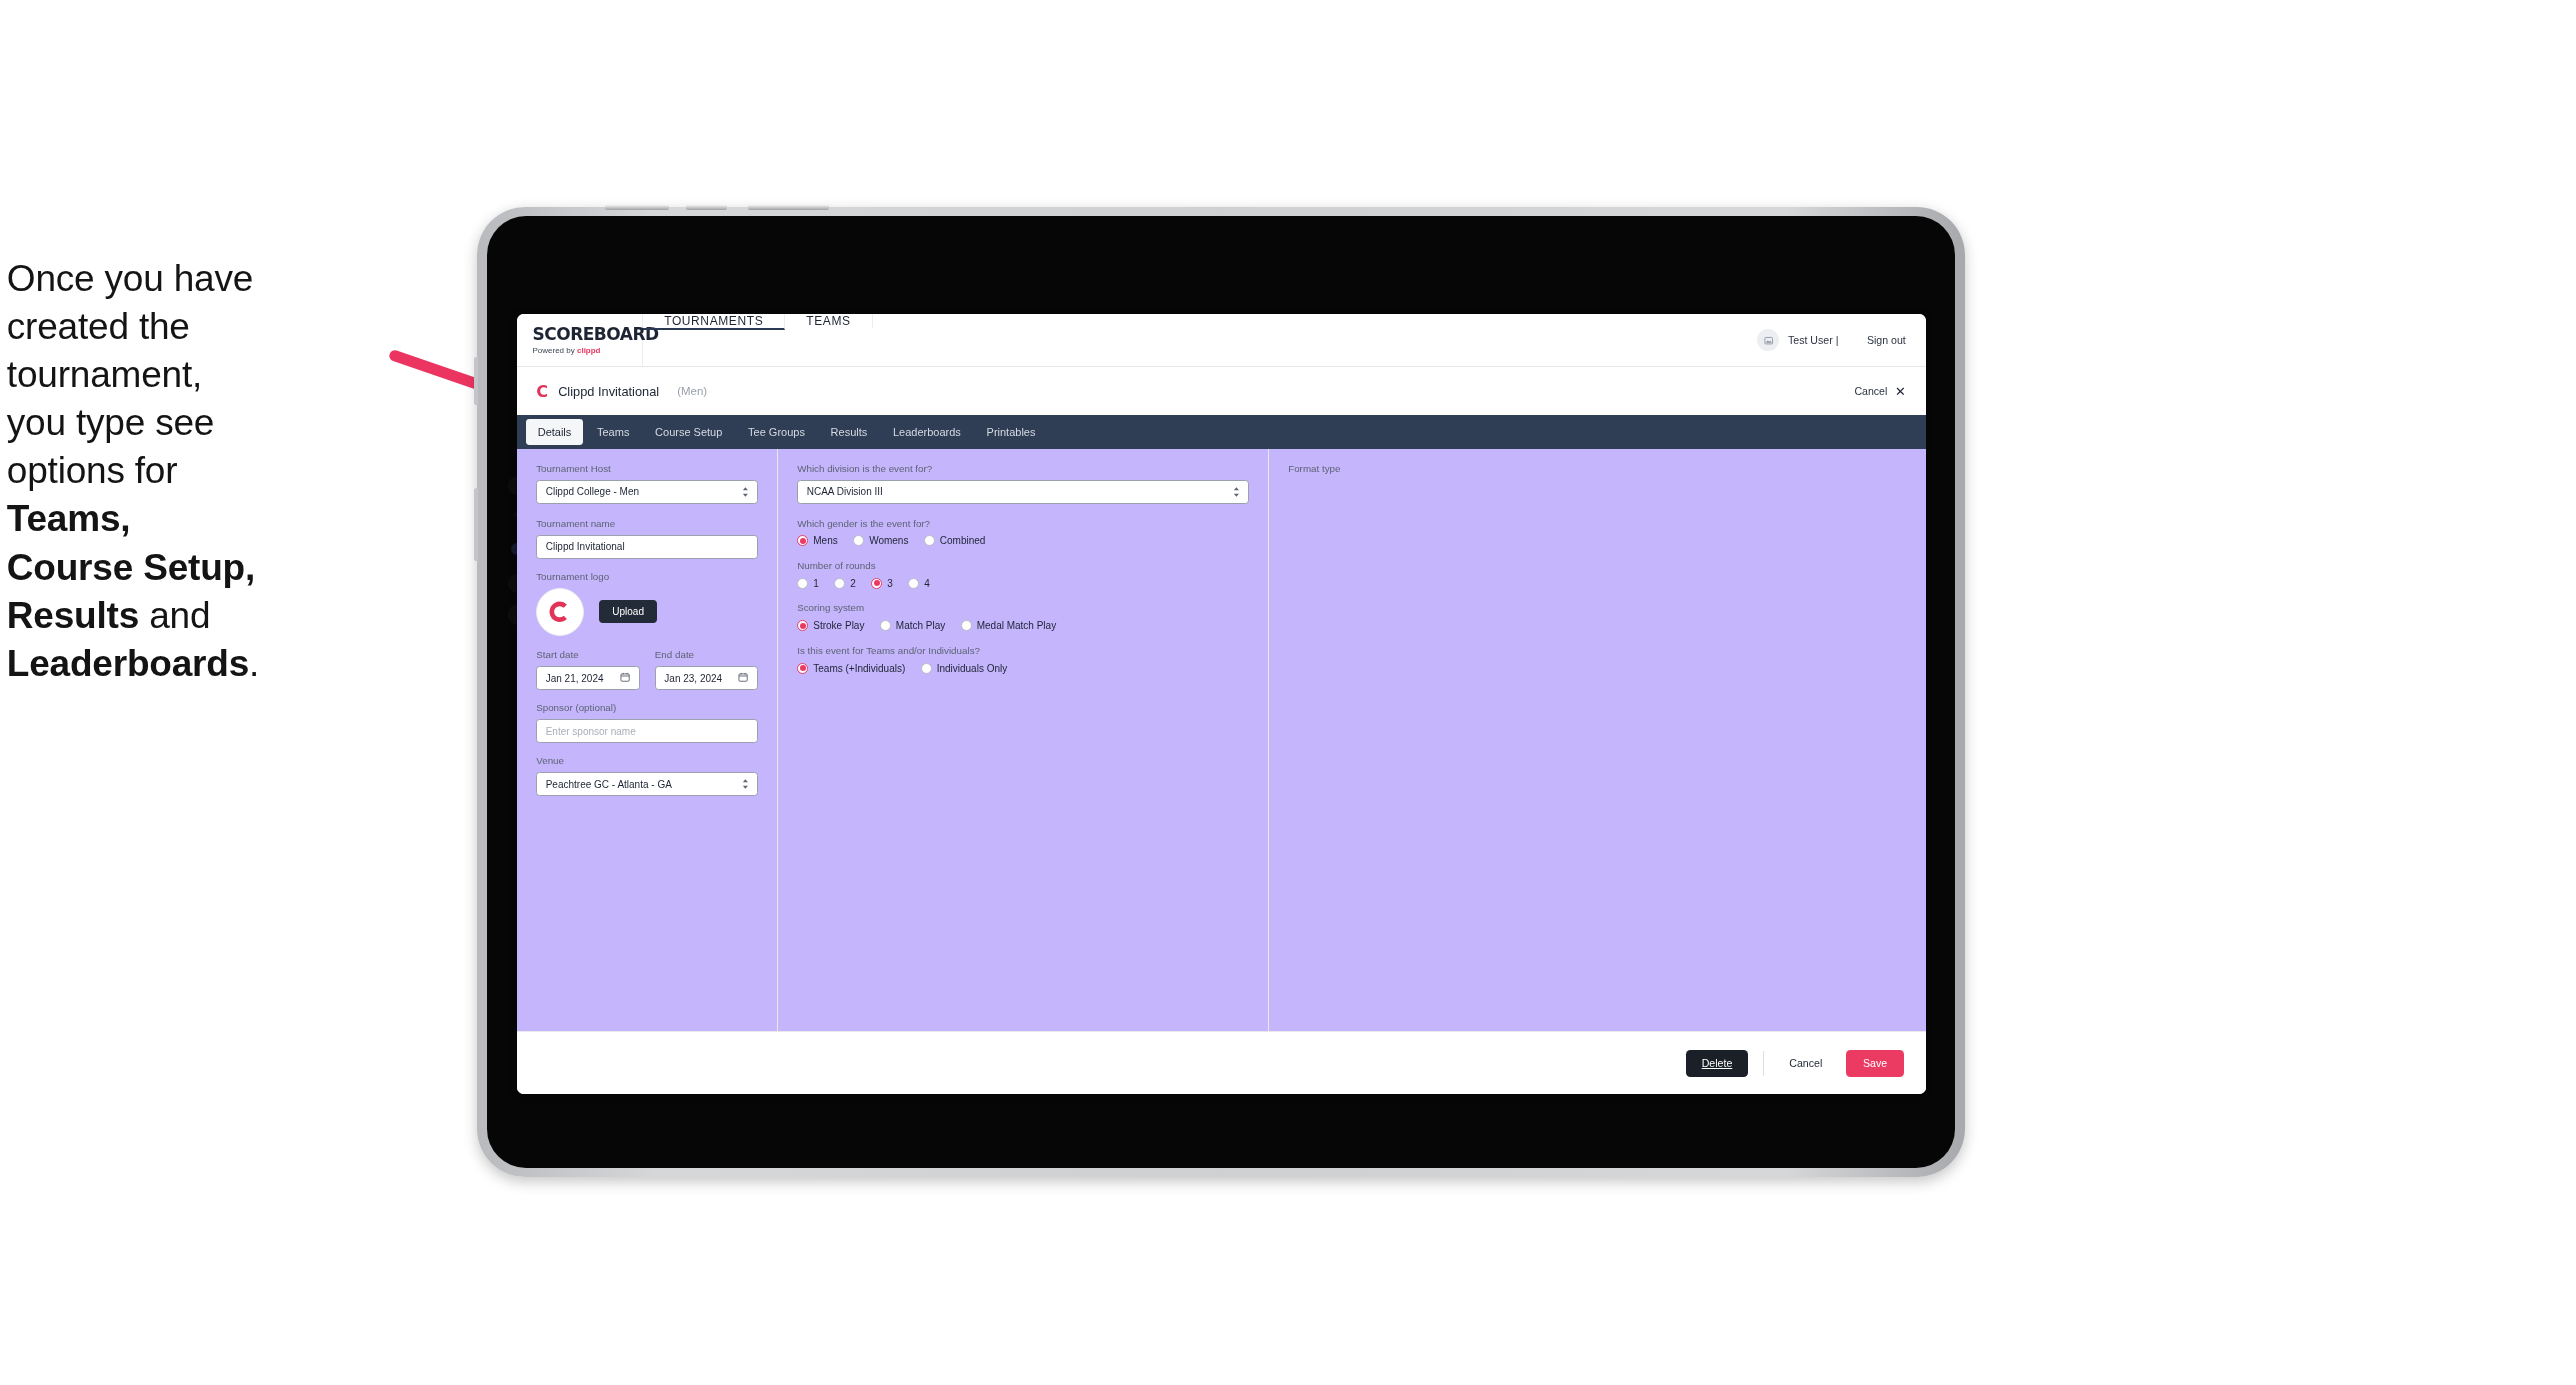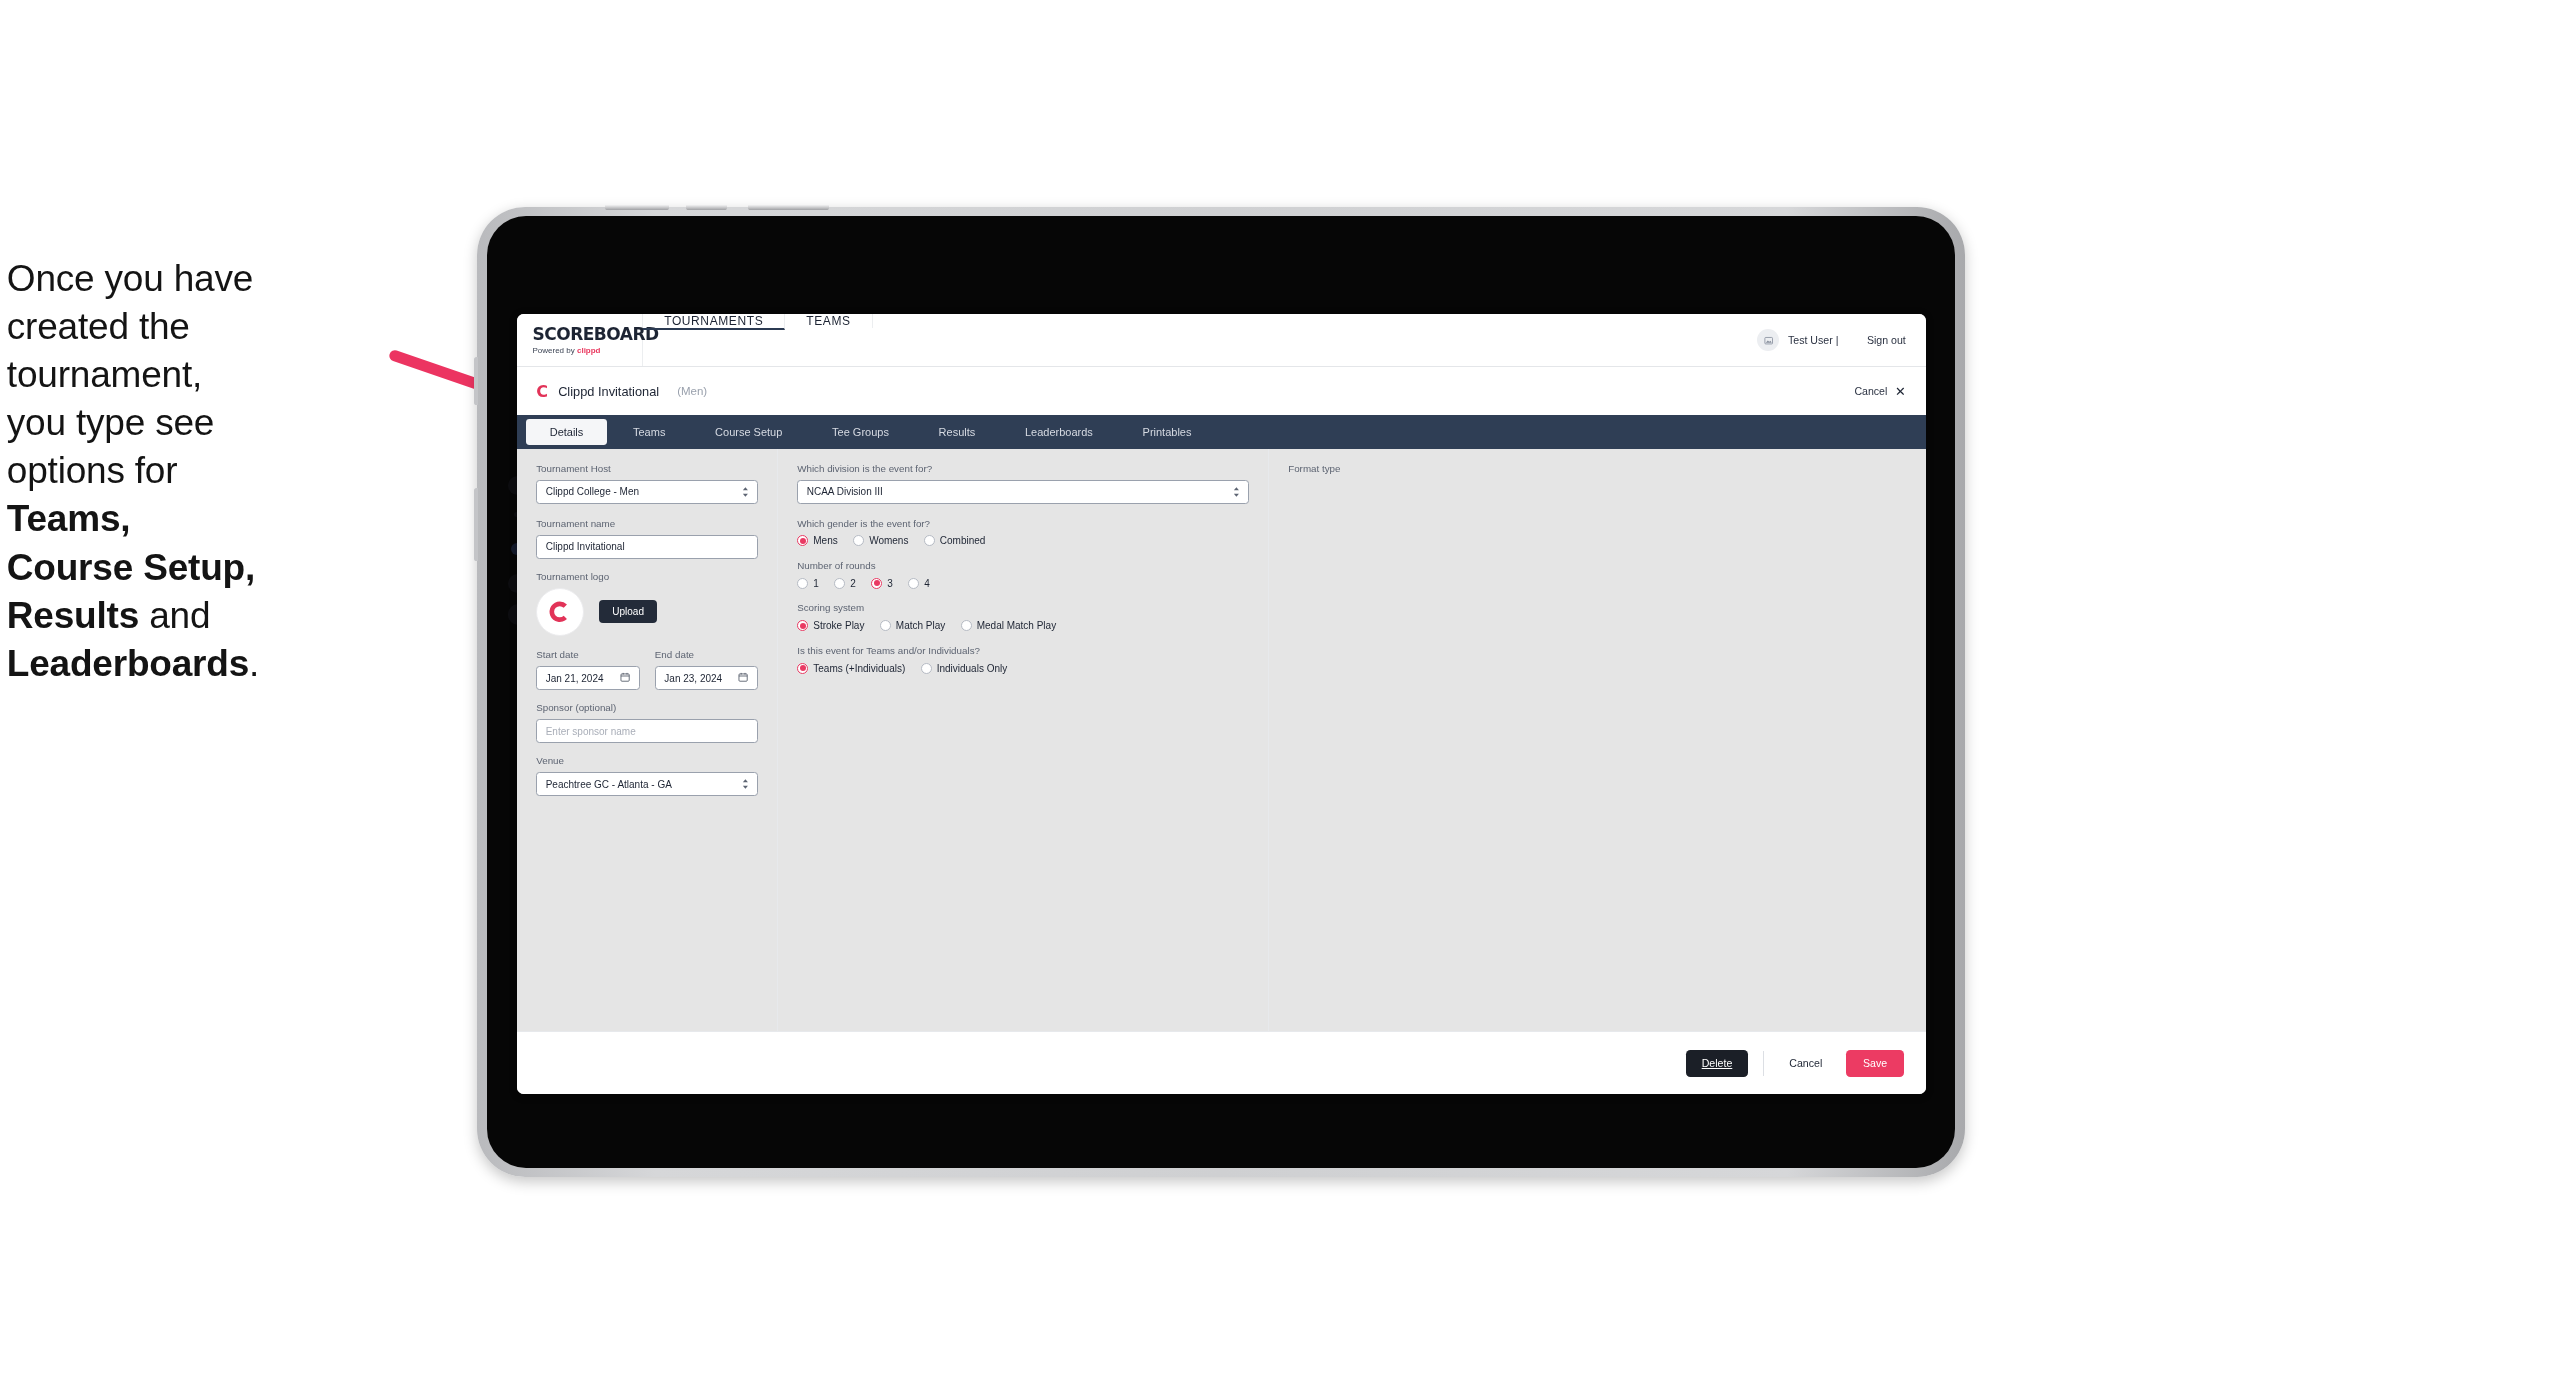--- a/index.html
+++ b/index.html
@@ -127,27 +127,27 @@
     font-size: 10.6px; color: #2b3242;
   }
   #cancel-x { font-size: 12.8px; color: #1d2433; }
 
   
   #tabbar {
     height: 34px; min-height: 34px; background: #2f3e55;
     display: flex; align-items: center; padding-left: 8.5px; gap: 1.7px;
   }
   .tab {
-    font-size: 11px; color: #d6dae2; padding: 0 24px; height: 26px;
+    font-size: 11px; color: #d6dae2; padding: 0 12px; height: 26px;
     display: flex; align-items: center; border-radius: 3.4px;
   }
   .tab.active { background: #f5f6f8; color: #1d2433; font-weight: 400; }
 
   
-  #cols { flex: 1; display: flex; background: #e5e5e5; }
+  #cols { flex: 1; display: flex; background: #c4b5fd; }
   .col { padding: 13.6px 19px 0 19px; }
   .col.c1 { width: 261px; border-right: 0.9px solid #e7e9ec; }
   .col.c2 { width: 491px; border-right: 0.9px solid #e7e9ec; }
   .col.c3 { flex: 1; }
 
   .field-label { font-size: 9.8px; color: #5d6472; margin-bottom: 6px; }
   .group-label { font-size: 9.8px; color: #5d6472; margin: 13.6px 0 6.8px 0; }
 
   .sel, .inp {
     height: 24px; border: 0.9px solid #9aa1ad; border-radius: 3.4px;

